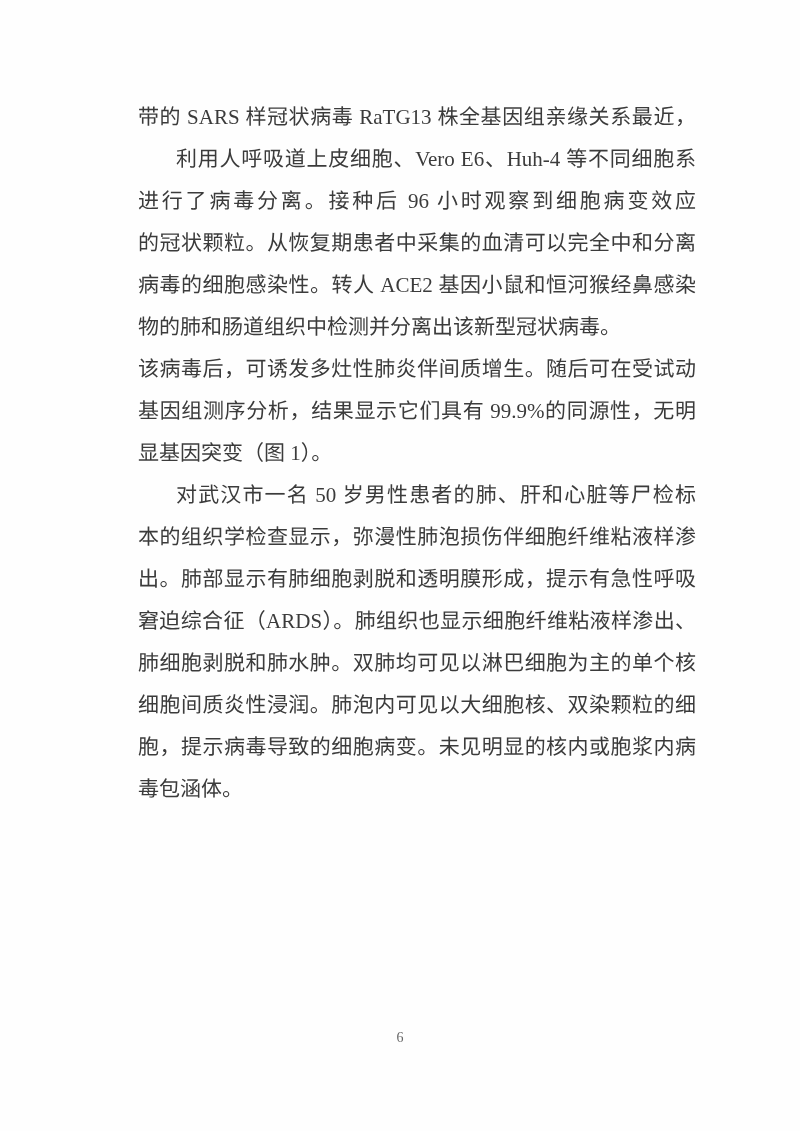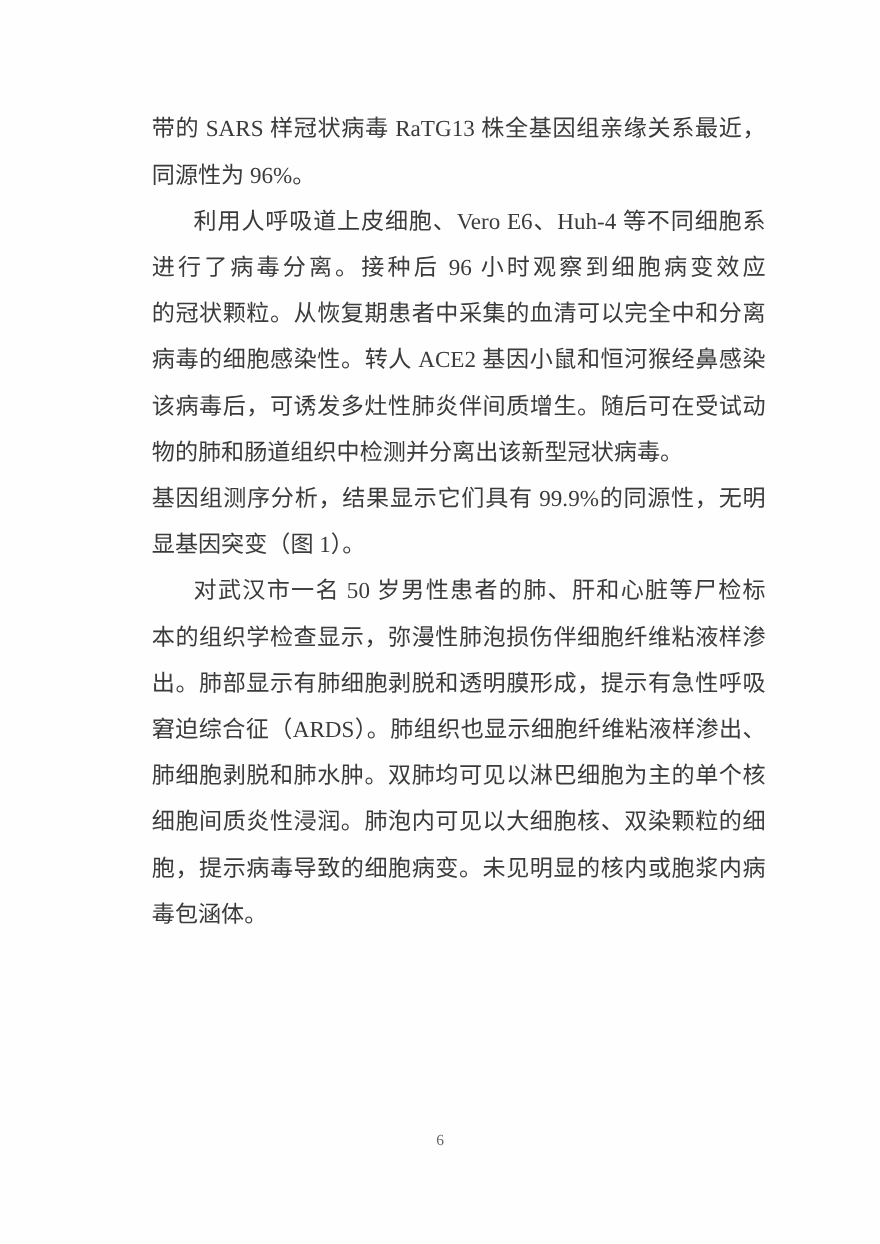--- a/index.html
+++ b/index.html
@@ -49,27 +49,26 @@
     font-size: 14px;
     color: #666666;
   }
 </style>
 </head>
 <body>
 
 <div class="page">
   <div class="text-block">
       <div class="line">带的 SARS 样冠状病毒 RaTG13 株全基因组亲缘关系最近，</div>
-      <div class="line para-end">同源性为 96%。</div>
       <div class="line indent">利用人呼吸道上皮细胞、Vero E6、Huh-4 等不同细胞系</div>
       <div class="line">进行了病毒分离。接种后 96 小时观察到细胞病变效应</div>
       <div class="line">的冠状颗粒。从恢复期患者中采集的血清可以完全中和分离</div>
       <div class="line">病毒的细胞感染性。转人 ACE2 基因小鼠和恒河猴经鼻感染</div>
+      <div class="line para-end">物的肺和肠道组织中检测并分离出该新型冠状病毒。</div>
       <div class="line">该病毒后，可诱发多灶性肺炎伴间质增生。随后可在受试动</div>
-      <div class="line para-end">物的肺和肠道组织中检测并分离出该新型冠状病毒。</div>
       <div class="line">基因组测序分析，结果显示它们具有 99.9%的同源性，无明</div>
       <div class="line para-end">显基因突变（图 1）。</div>
       <div class="line indent">对武汉市一名 50 岁男性患者的肺、肝和心脏等尸检标</div>
       <div class="line">本的组织学检查显示，弥漫性肺泡损伤伴细胞纤维粘液样渗</div>
       <div class="line">出。肺部显示有肺细胞剥脱和透明膜形成，提示有急性呼吸</div>
       <div class="line">窘迫综合征（ARDS）。肺组织也显示细胞纤维粘液样渗出、</div>
       <div class="line">肺细胞剥脱和肺水肿。双肺均可见以淋巴细胞为主的单个核</div>
       <div class="line">细胞间质炎性浸润。肺泡内可见以大细胞核、双染颗粒的细</div>
       <div class="line">胞，提示病毒导致的细胞病变。未见明显的核内或胞浆内病</div>
       <div class="line para-end">毒包涵体。</div>

